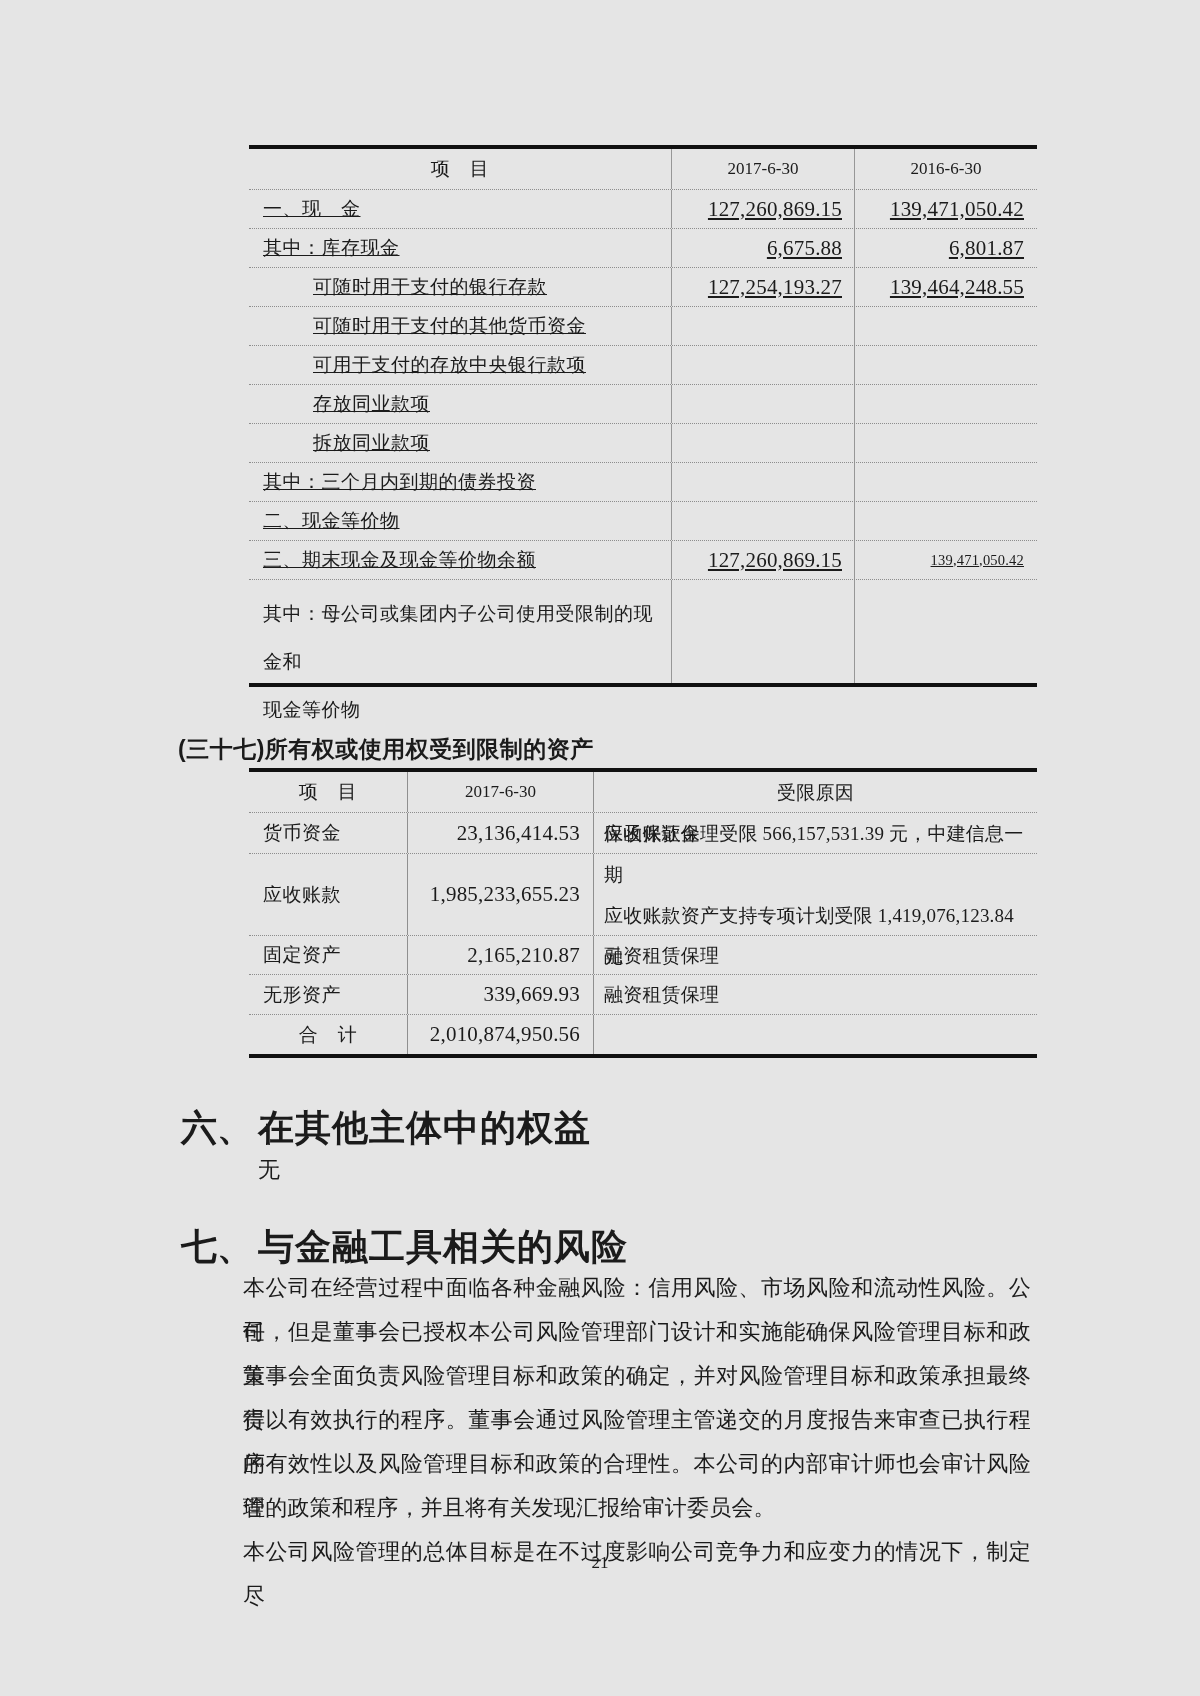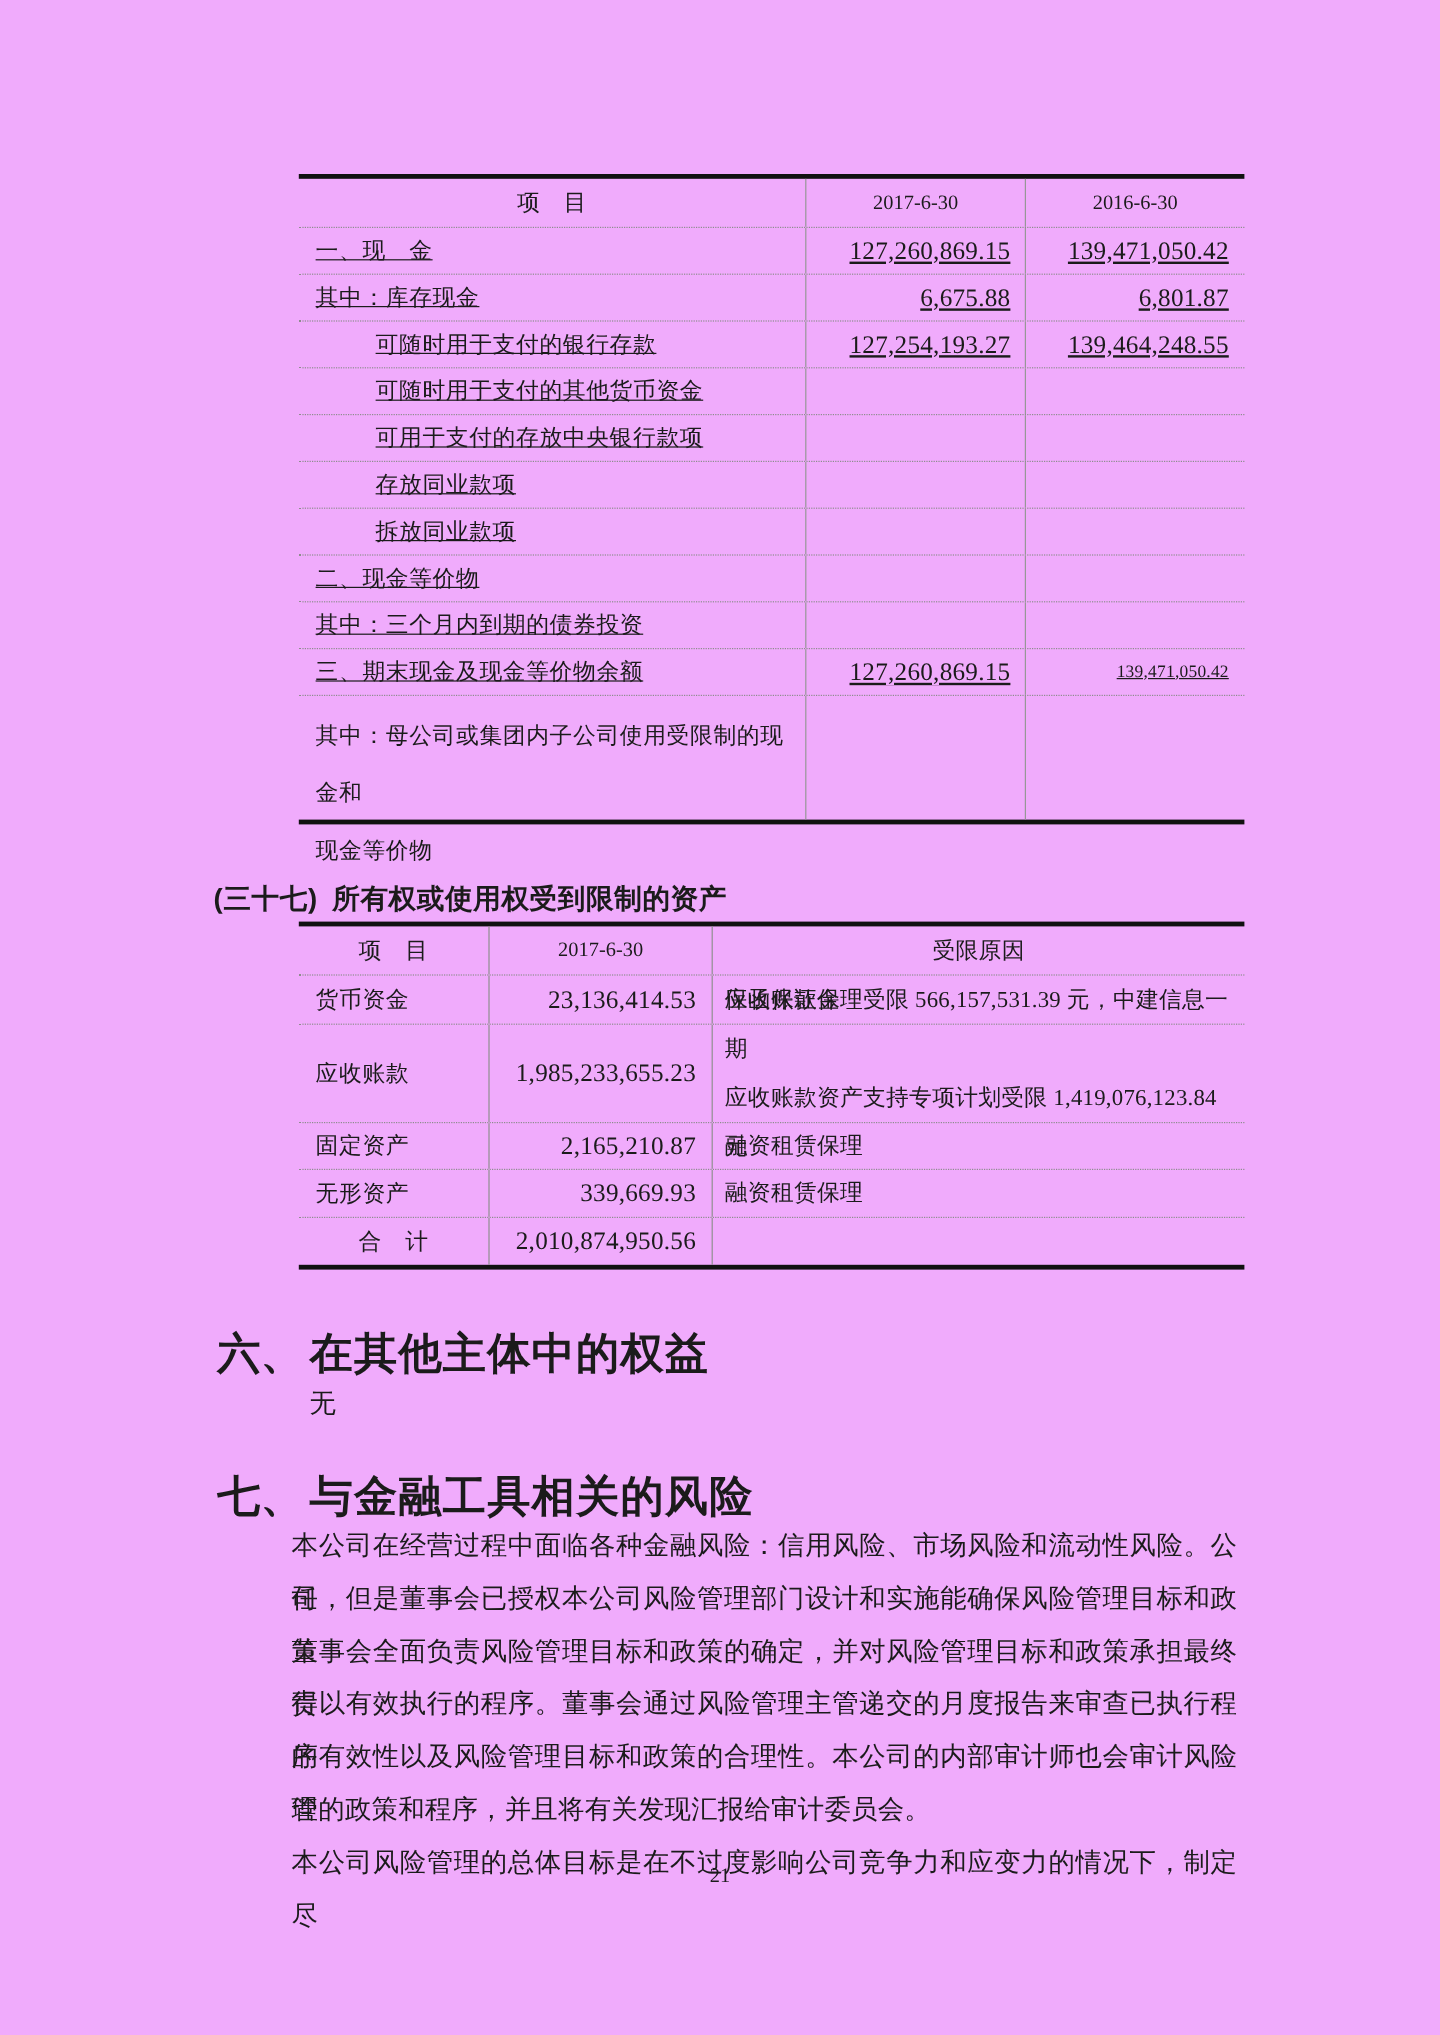--- a/index.html
+++ b/index.html
@@ -1,17 +1,17 @@
 <!DOCTYPE html>
 <html><head>
 <meta charset="utf-8">
 <style>
   html,body{margin:0;padding:0;background:#fff;}
   .page{
-    position:relative;width:1200px;height:1696px;background:#f0abfc;
+    position:relative;width:1200px;height:1696px;background:#e5e5e5;
     font-family:"Liberation Serif","DejaVu Serif",serif;color:#1b1b1b;
     overflow:hidden;
   }
   
   .ftable{position:absolute;border-top:4px solid #111;border-bottom:4px solid #111;box-sizing:content-box;}
   .frow{display:flex;align-items:center;border-bottom:1px dotted #8d8d8d;box-sizing:border-box;}
   .frow:last-child{border-bottom:none;}
   .cell{box-sizing:border-box;height:100%;display:flex;align-items:center;}
   
   .t1{left:249px;top:145px;width:788px;}
@@ -23,21 +23,21 @@
   .t1 .hrow .c2,.t1 .hrow .c3{justify-content:center;padding-right:0;font-size:17px;}
   .t1 .drow{height:39px;text-decoration:underline;}
   .t1 .sub .c1{padding-left:64px;}
   .t1 .last{height:103px;align-items:flex-start;}
   .t1 .last .c1{align-items:flex-start;padding-top:10px;line-height:48px;white-space:pre-line;}
   .num{font-size:21px;letter-spacing:.2px;}
   .num-small{font-size:14.5px;letter-spacing:.2px;}
   
   .h37{position:absolute;left:178px;top:734px;font-family:"Liberation Sans","DejaVu Sans",sans-serif;
        font-weight:bold;font-size:23px;letter-spacing:.5px;}
-  .h37 .sec-title{margin-left:12px;font-family:Liberation Serif, serif;}
+  .h37 .sec-title{margin-left:0;font-family:Liberation Serif, serif;}
   .bighead{position:absolute;left:181px;font-family:"Liberation Sans","DejaVu Sans",sans-serif;
        font-weight:bold;font-size:36px;letter-spacing:1px;}
   .bighead .sec-num{display:inline-block;width:77px;letter-spacing:0;}
   .h6{top:1104px;}
   .h7{top:1223px;}
   
   .t2{left:249px;top:768px;width:788px;}
   .t2 .c1{width:159px;padding-left:14px;border-right:1px solid #8f8f8f;font-size:19px;letter-spacing:.5px;}
   .t2 .c2{width:186px;border-right:1px solid #8f8f8f;justify-content:flex-end;padding-right:13px;}
   .t2 .c3{width:443px;padding-left:10px;font-size:19px;line-height:41px;white-space:pre-line;letter-spacing:.2px;}
@@ -98,26 +98,26 @@
       <div class="cell c1">存放同业款项</div>
       <div class="cell c2 num"></div>
       <div class="cell c3 num"></div>
     </div>
     <div class="frow drow sub">
       <div class="cell c1">拆放同业款项</div>
       <div class="cell c2 num"></div>
       <div class="cell c3 num"></div>
     </div>
     <div class="frow drow">
-      <div class="cell c1">二、现金等价物</div>
+      <div class="cell c1">其中：三个月内到期的债券投资</div>
       <div class="cell c2 num"></div>
       <div class="cell c3 num"></div>
     </div>
     <div class="frow drow">
-      <div class="cell c1">其中：三个月内到期的债券投资</div>
+      <div class="cell c1">二、现金等价物</div>
       <div class="cell c2 num"></div>
       <div class="cell c3 num"></div>
     </div>
     <div class="frow drow">
       <div class="cell c1">三、期末现金及现金等价物余额</div>
       <div class="cell c2 num">127,260,869.15</div>
       <div class="cell c3 num-small">139,471,050.42</div>
     </div>
     <div class="frow last">
       <div class="cell c1">其中：母公司或集团内子公司使用受限制的现金和

